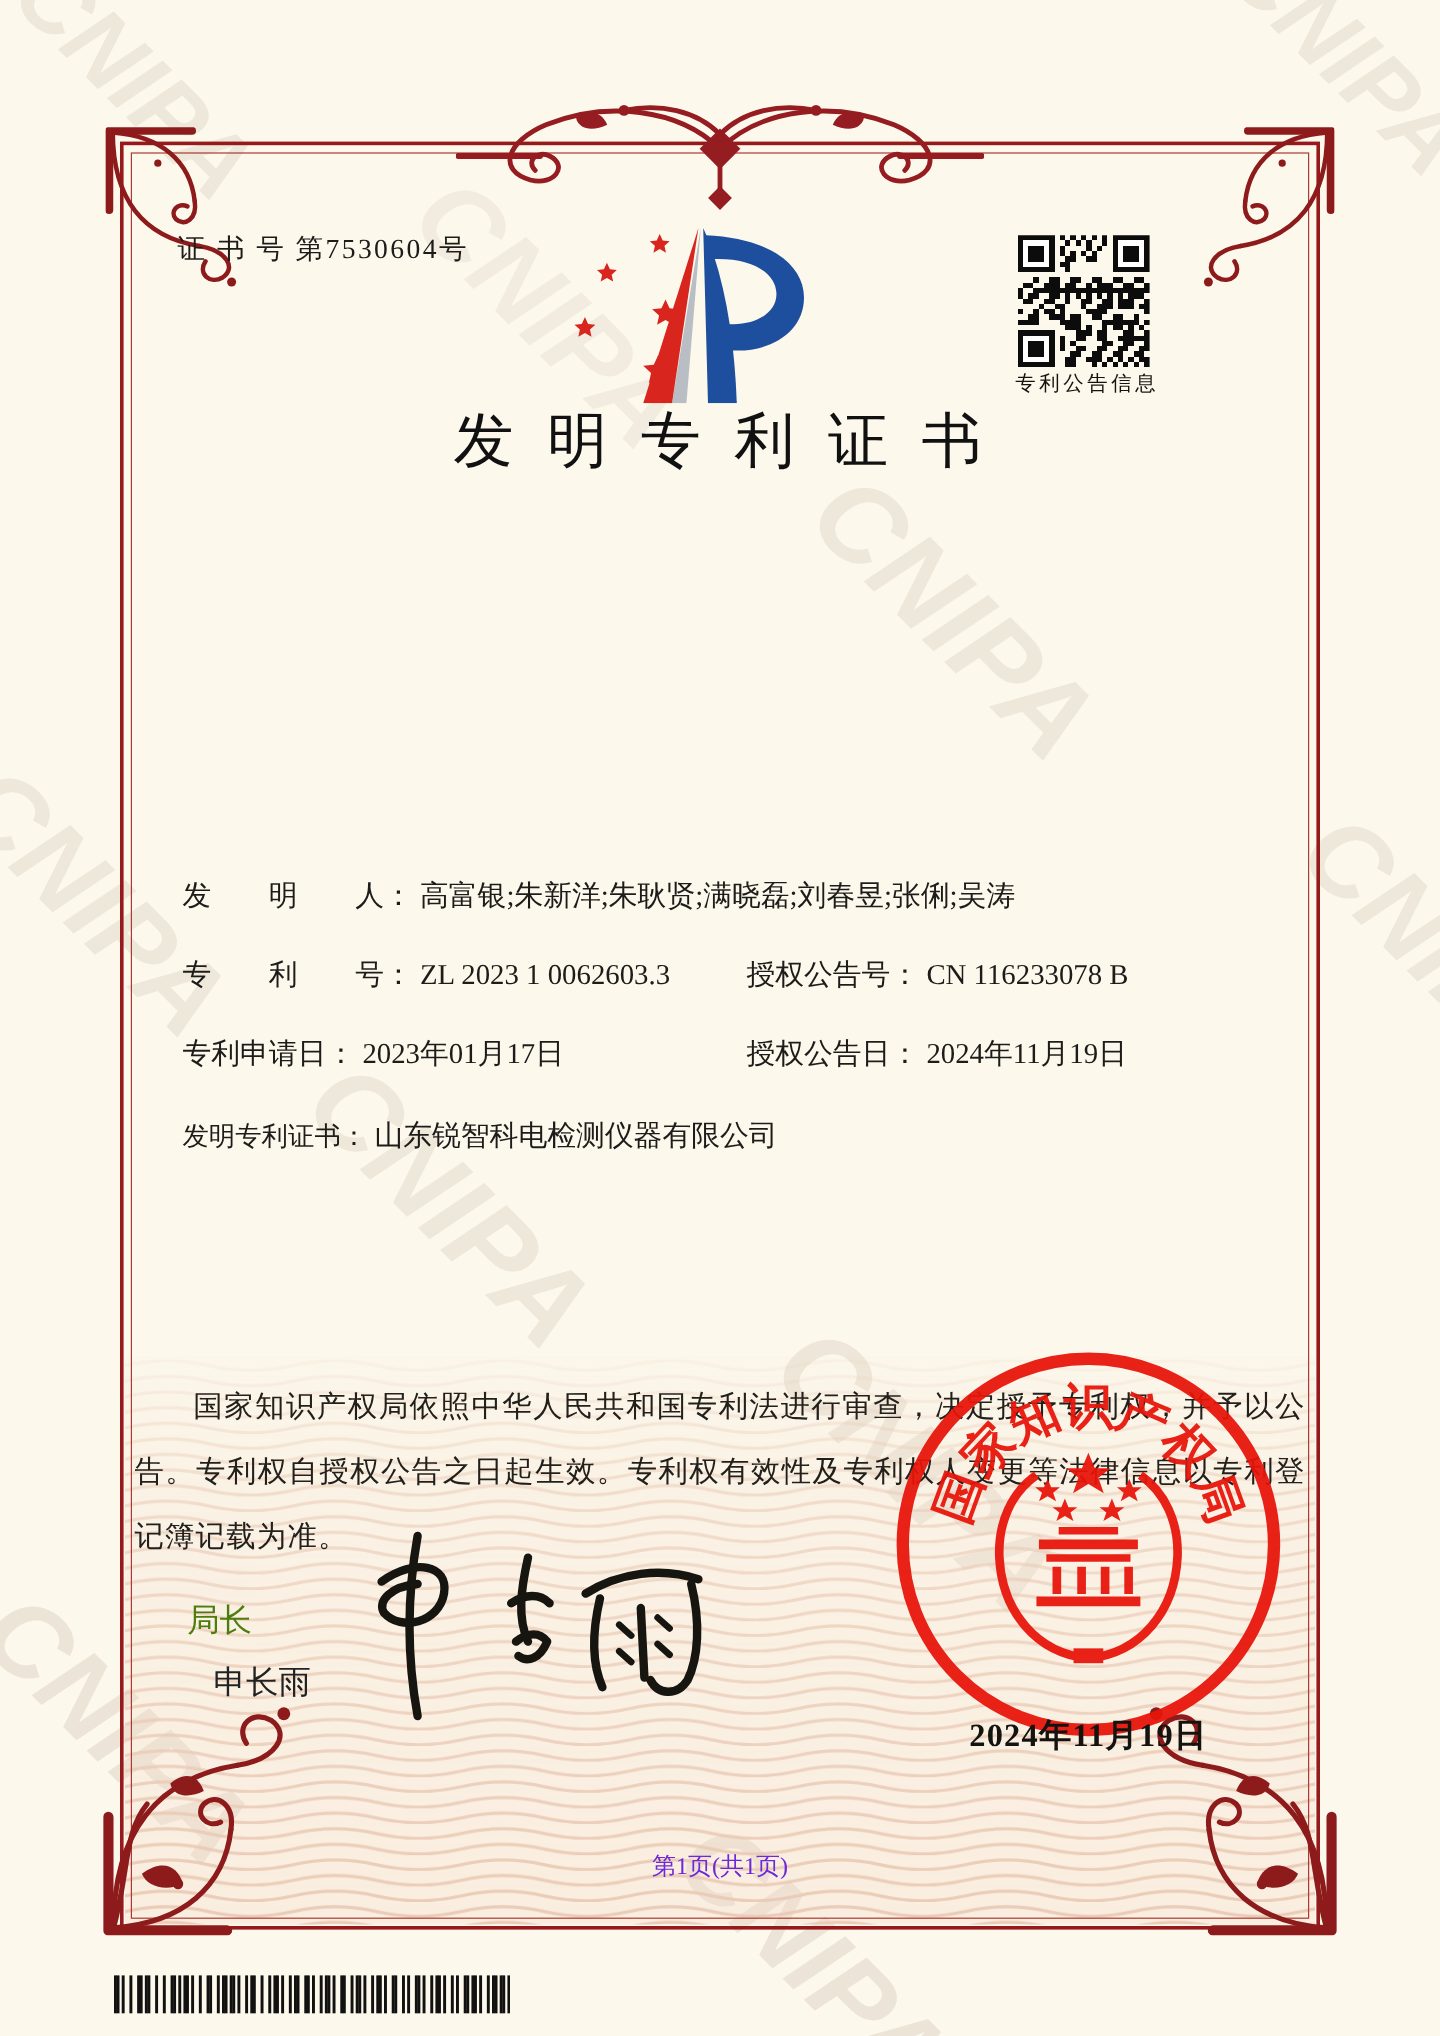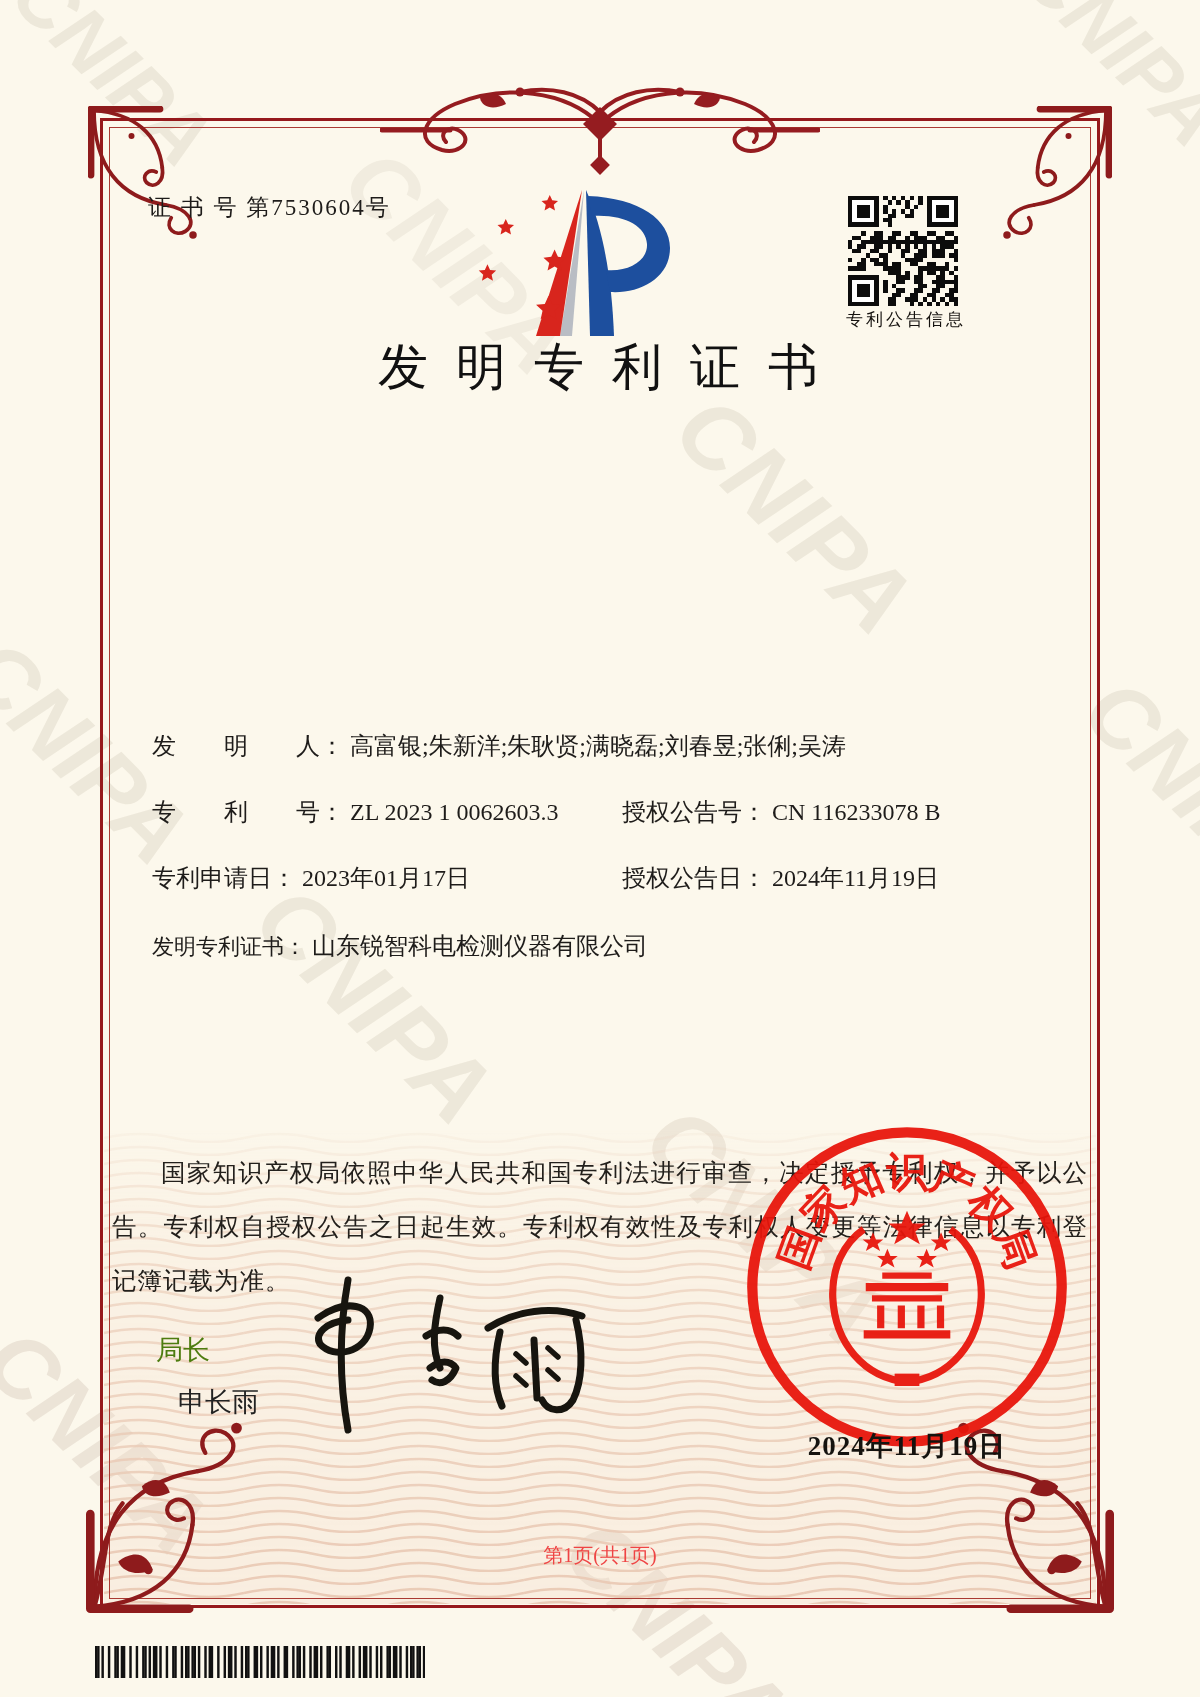--- a/index.html
+++ b/index.html
@@ -36,21 +36,21 @@
       color:#23201c;letter-spacing:1px;}
   .signer-title{position:absolute;left:156px;top:1332px;font-size:27px;
       font-family:"Liberation Sans","DejaVu Sans",sans-serif;color:#4d7c0f;}
   .signer-name{position:absolute;left:156px;top:1384px;font-size:27px;
       font-family:"Liberation Sans","DejaVu Sans",sans-serif;color:#222;margin-left:22px;}
   .signature{position:absolute;left:290px;top:1270px;}
   .seal{position:absolute;left:742px;top:1122px;opacity:0.94;}
   .seal-date{position:absolute;left:742px;top:1428px;width:330px;text-align:center;
       font-size:27px;color:#15130f;font-weight:600;letter-spacing:1px;}
   .footer{position:absolute;left:0;top:1542px;width:100%;text-align:center;
-      font-size:20px;color:#ef4444;}
+      font-size:20px;color:#6d28d9;}
   .barcode{position:absolute;left:95px;top:1646px;}
 </style>
 </head>
 <body>
 
 <div class="page">
 
   <div class="wm" style="left:-10px;top:20px;font-size:80px;">CNIPA</div>
   <div class="wm" style="left:1000px;top:0px;font-size:80px;">CNIPA</div>
   <div class="wm" style="left:320px;top:210px;font-size:90px;color:rgba(168,156,128,0.12);">CNIPA</div>

